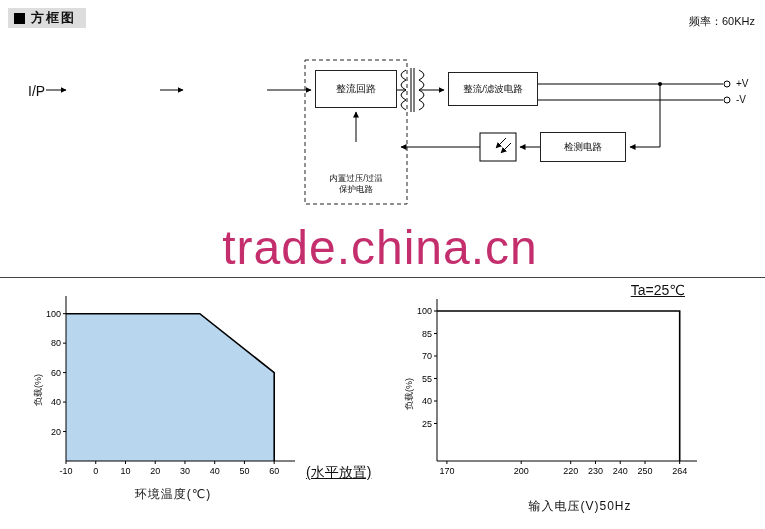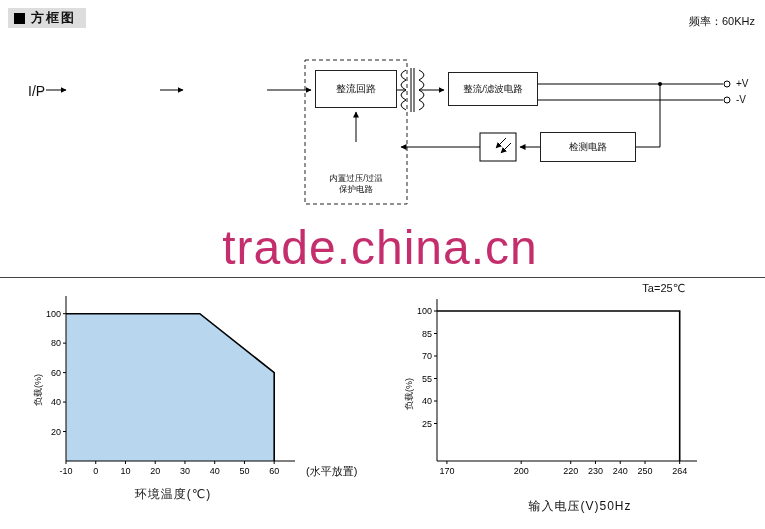--- a/index.html
+++ b/index.html
@@ -14,21 +14,21 @@
   .freq{position:absolute;right:10px;top:14px;font-size:11px;}
 
   
   .dbox{position:absolute;border:1px solid #222;background:#fff;display:flex;
         align-items:center;justify-content:center;text-align:center;font-size:9.5px;
         line-height:1.2;box-sizing:border-box;}
   #b-emi{left:70px;top:73px;width:90px;height:34px;}
   #b-rect{left:187px;top:73px;width:80px;height:34px;}
   #b-sw{left:315px;top:70px;width:82px;height:38px;font-size:10px;}
   #b-rf{left:448px;top:72px;width:90px;height:34px;}
-  #b-det{left:540px;top:132px;width:96px;height:30px;}
+  #b-det{left:540px;top:132px;width:86px;height:30px;}
   #b-pwm{left:315px;top:142px;width:82px;height:28px;font-size:9px;}
   .prot{position:absolute;left:313px;top:173px;width:86px;text-align:center;
         font-size:8.5px;line-height:1.35;}
   .iplbl{position:absolute;left:28px;top:83px;font-size:14px;}
   .outlbl{position:absolute;font-size:10px;}
   #out-pos{left:736px;top:78px;}
   #out-neg{left:736px;top:94px;}
   .dsvg{position:absolute;left:0;top:0;pointer-events:none;}
 
   
@@ -39,21 +39,21 @@
   
   .chart{position:absolute;}
   #chart1{left:18px;top:288px;width:370px;height:235px;}
   #chart2{left:395px;top:285px;width:365px;height:240px;}
   .xlab{position:absolute;text-align:center;font-size:12px;letter-spacing:1px;}
   #chart1 .xlab{left:55px;top:198px;width:200px;text-align:center;}
   #chart2 .xlab{left:85px;top:213px;width:200px;}
   .ylab{position:absolute;font-size:9px;transform:rotate(-90deg);transform-origin:left top;}
   #chart1 .ylab{left:14px;top:118px;}
   #chart2 .ylab{left:8px;top:125px;}
-  .ann{position:absolute;font-size:11px;}
+  .ann{position:absolute;font-size:14px;text-decoration:underline;}
   #chart1 .ann{left:288px;top:176px;}
   #chart2 .ann{left:230px;top:-3px;width:60px;text-align:right;}
 </style>
 </head>
 <body>
 
 <div class="page">
 
   <div class="titlebar">
     <span class="sq"></span>

